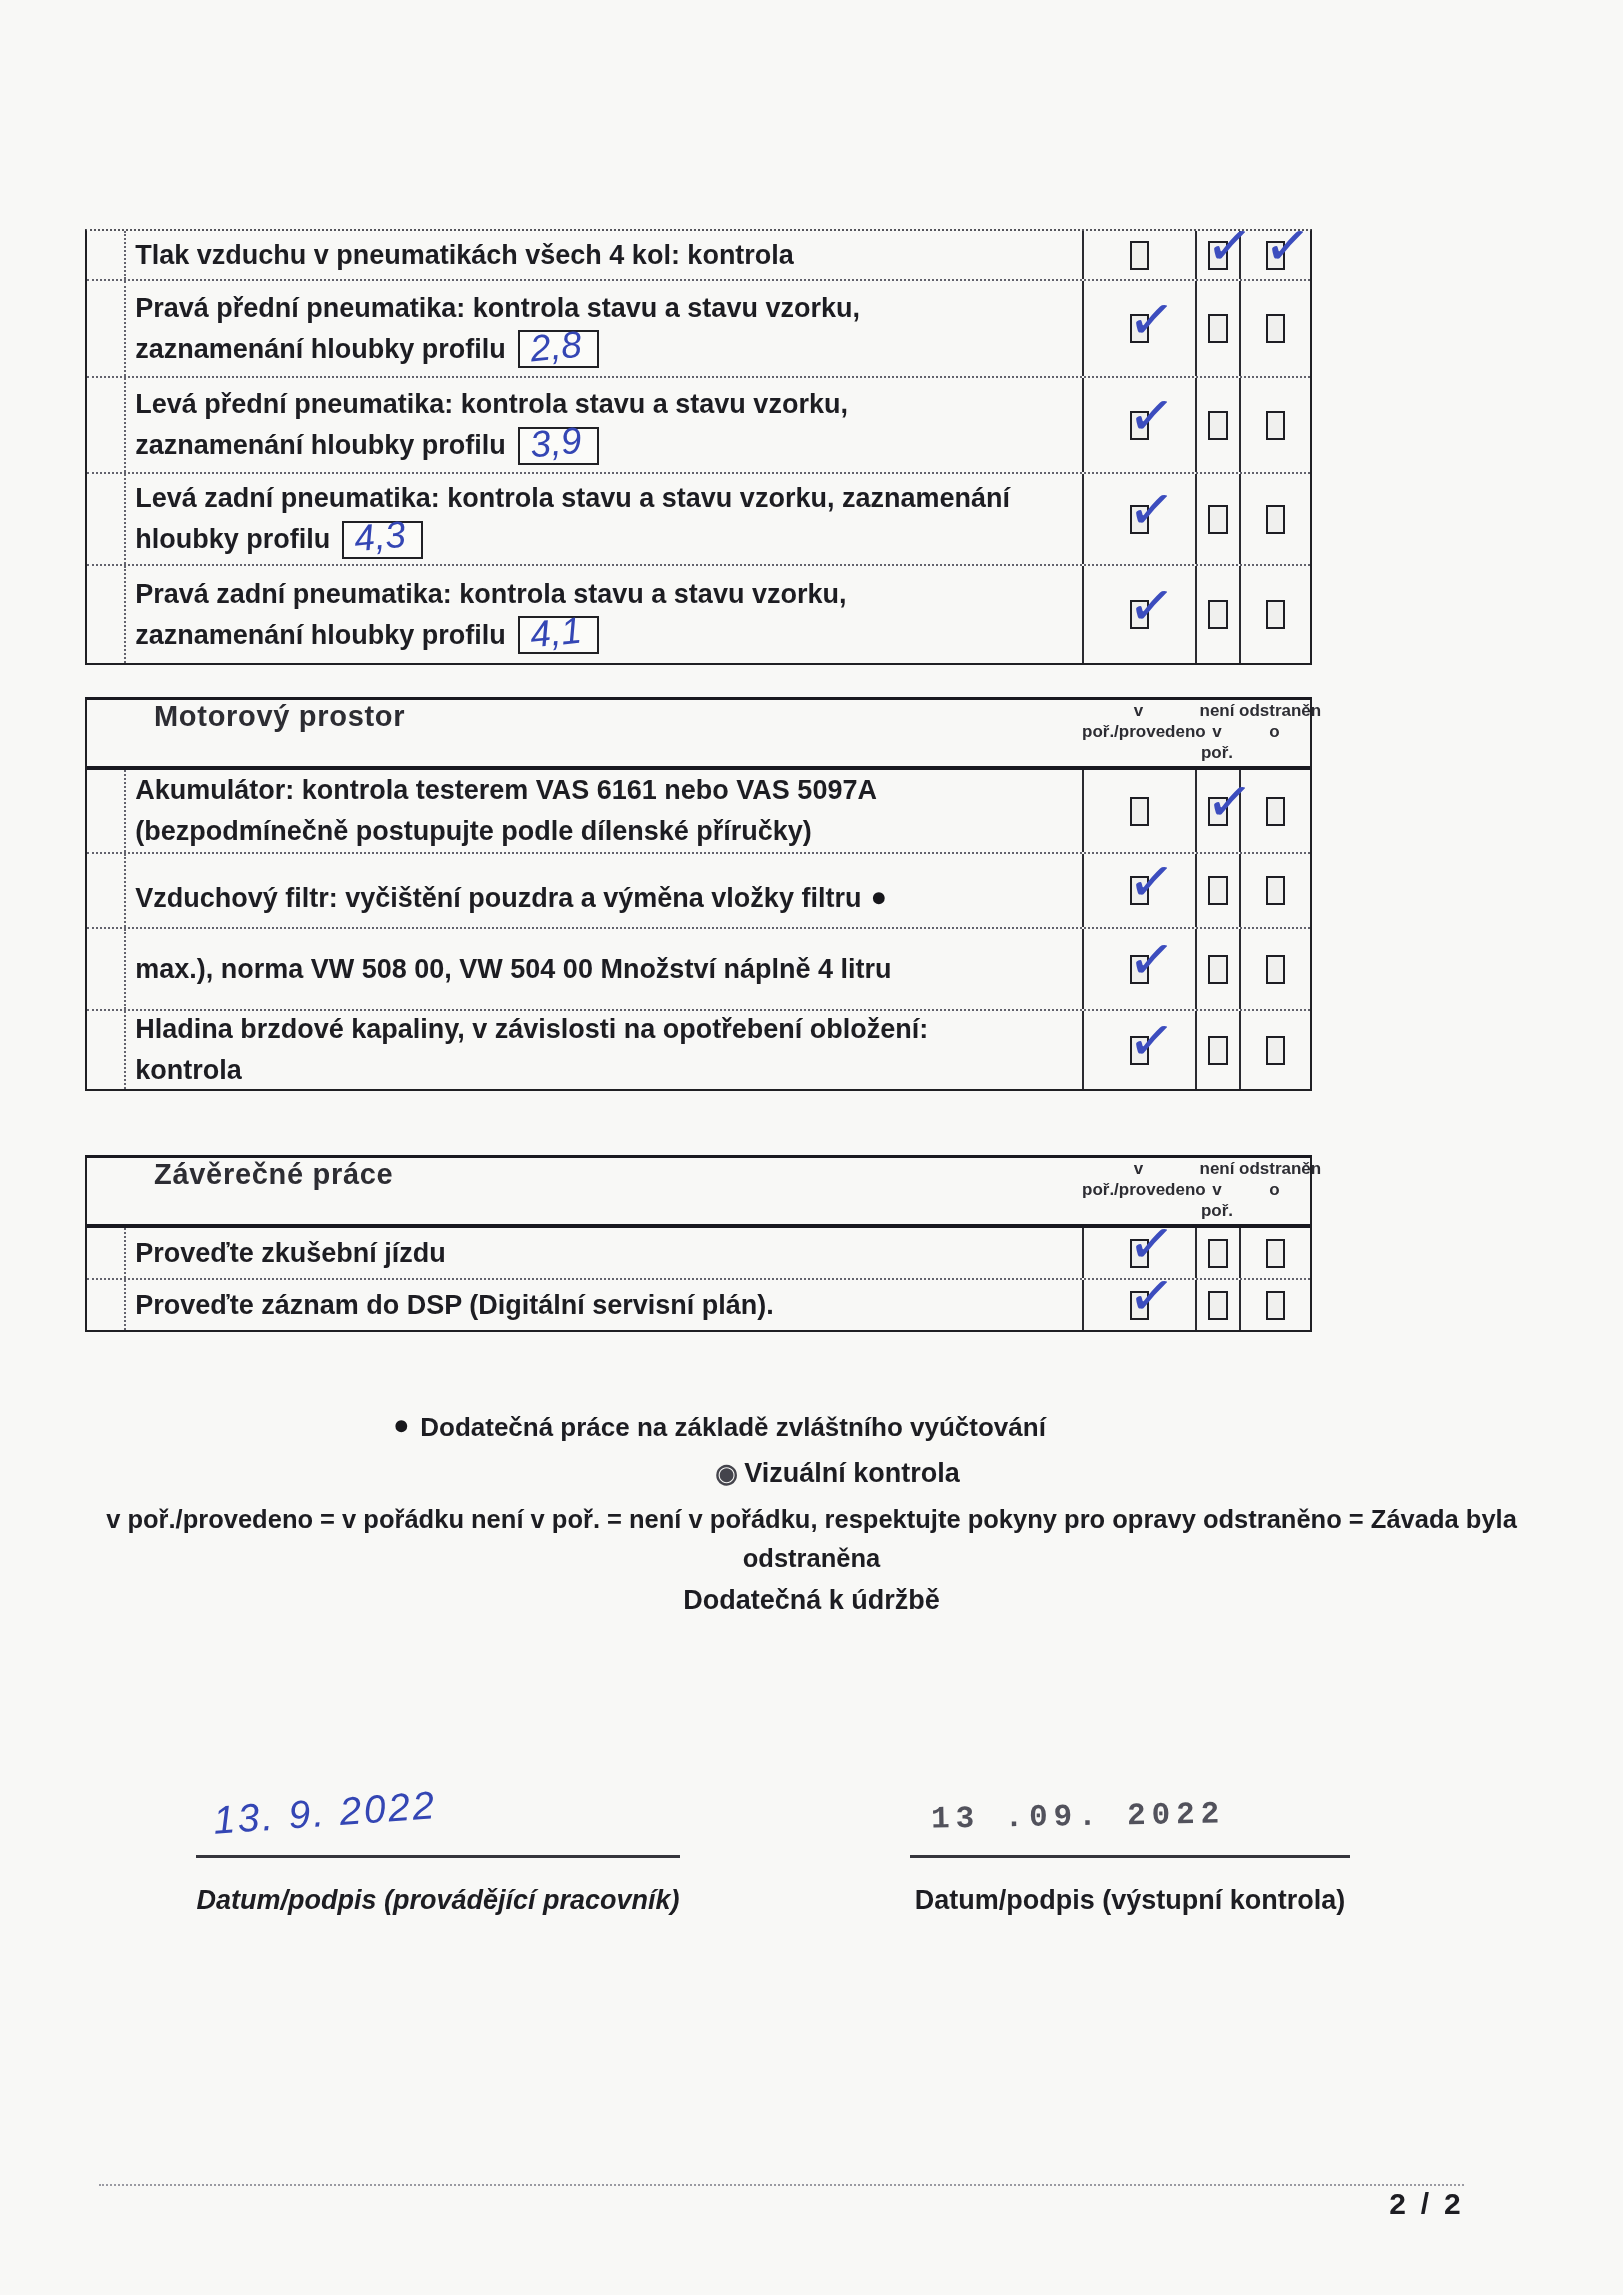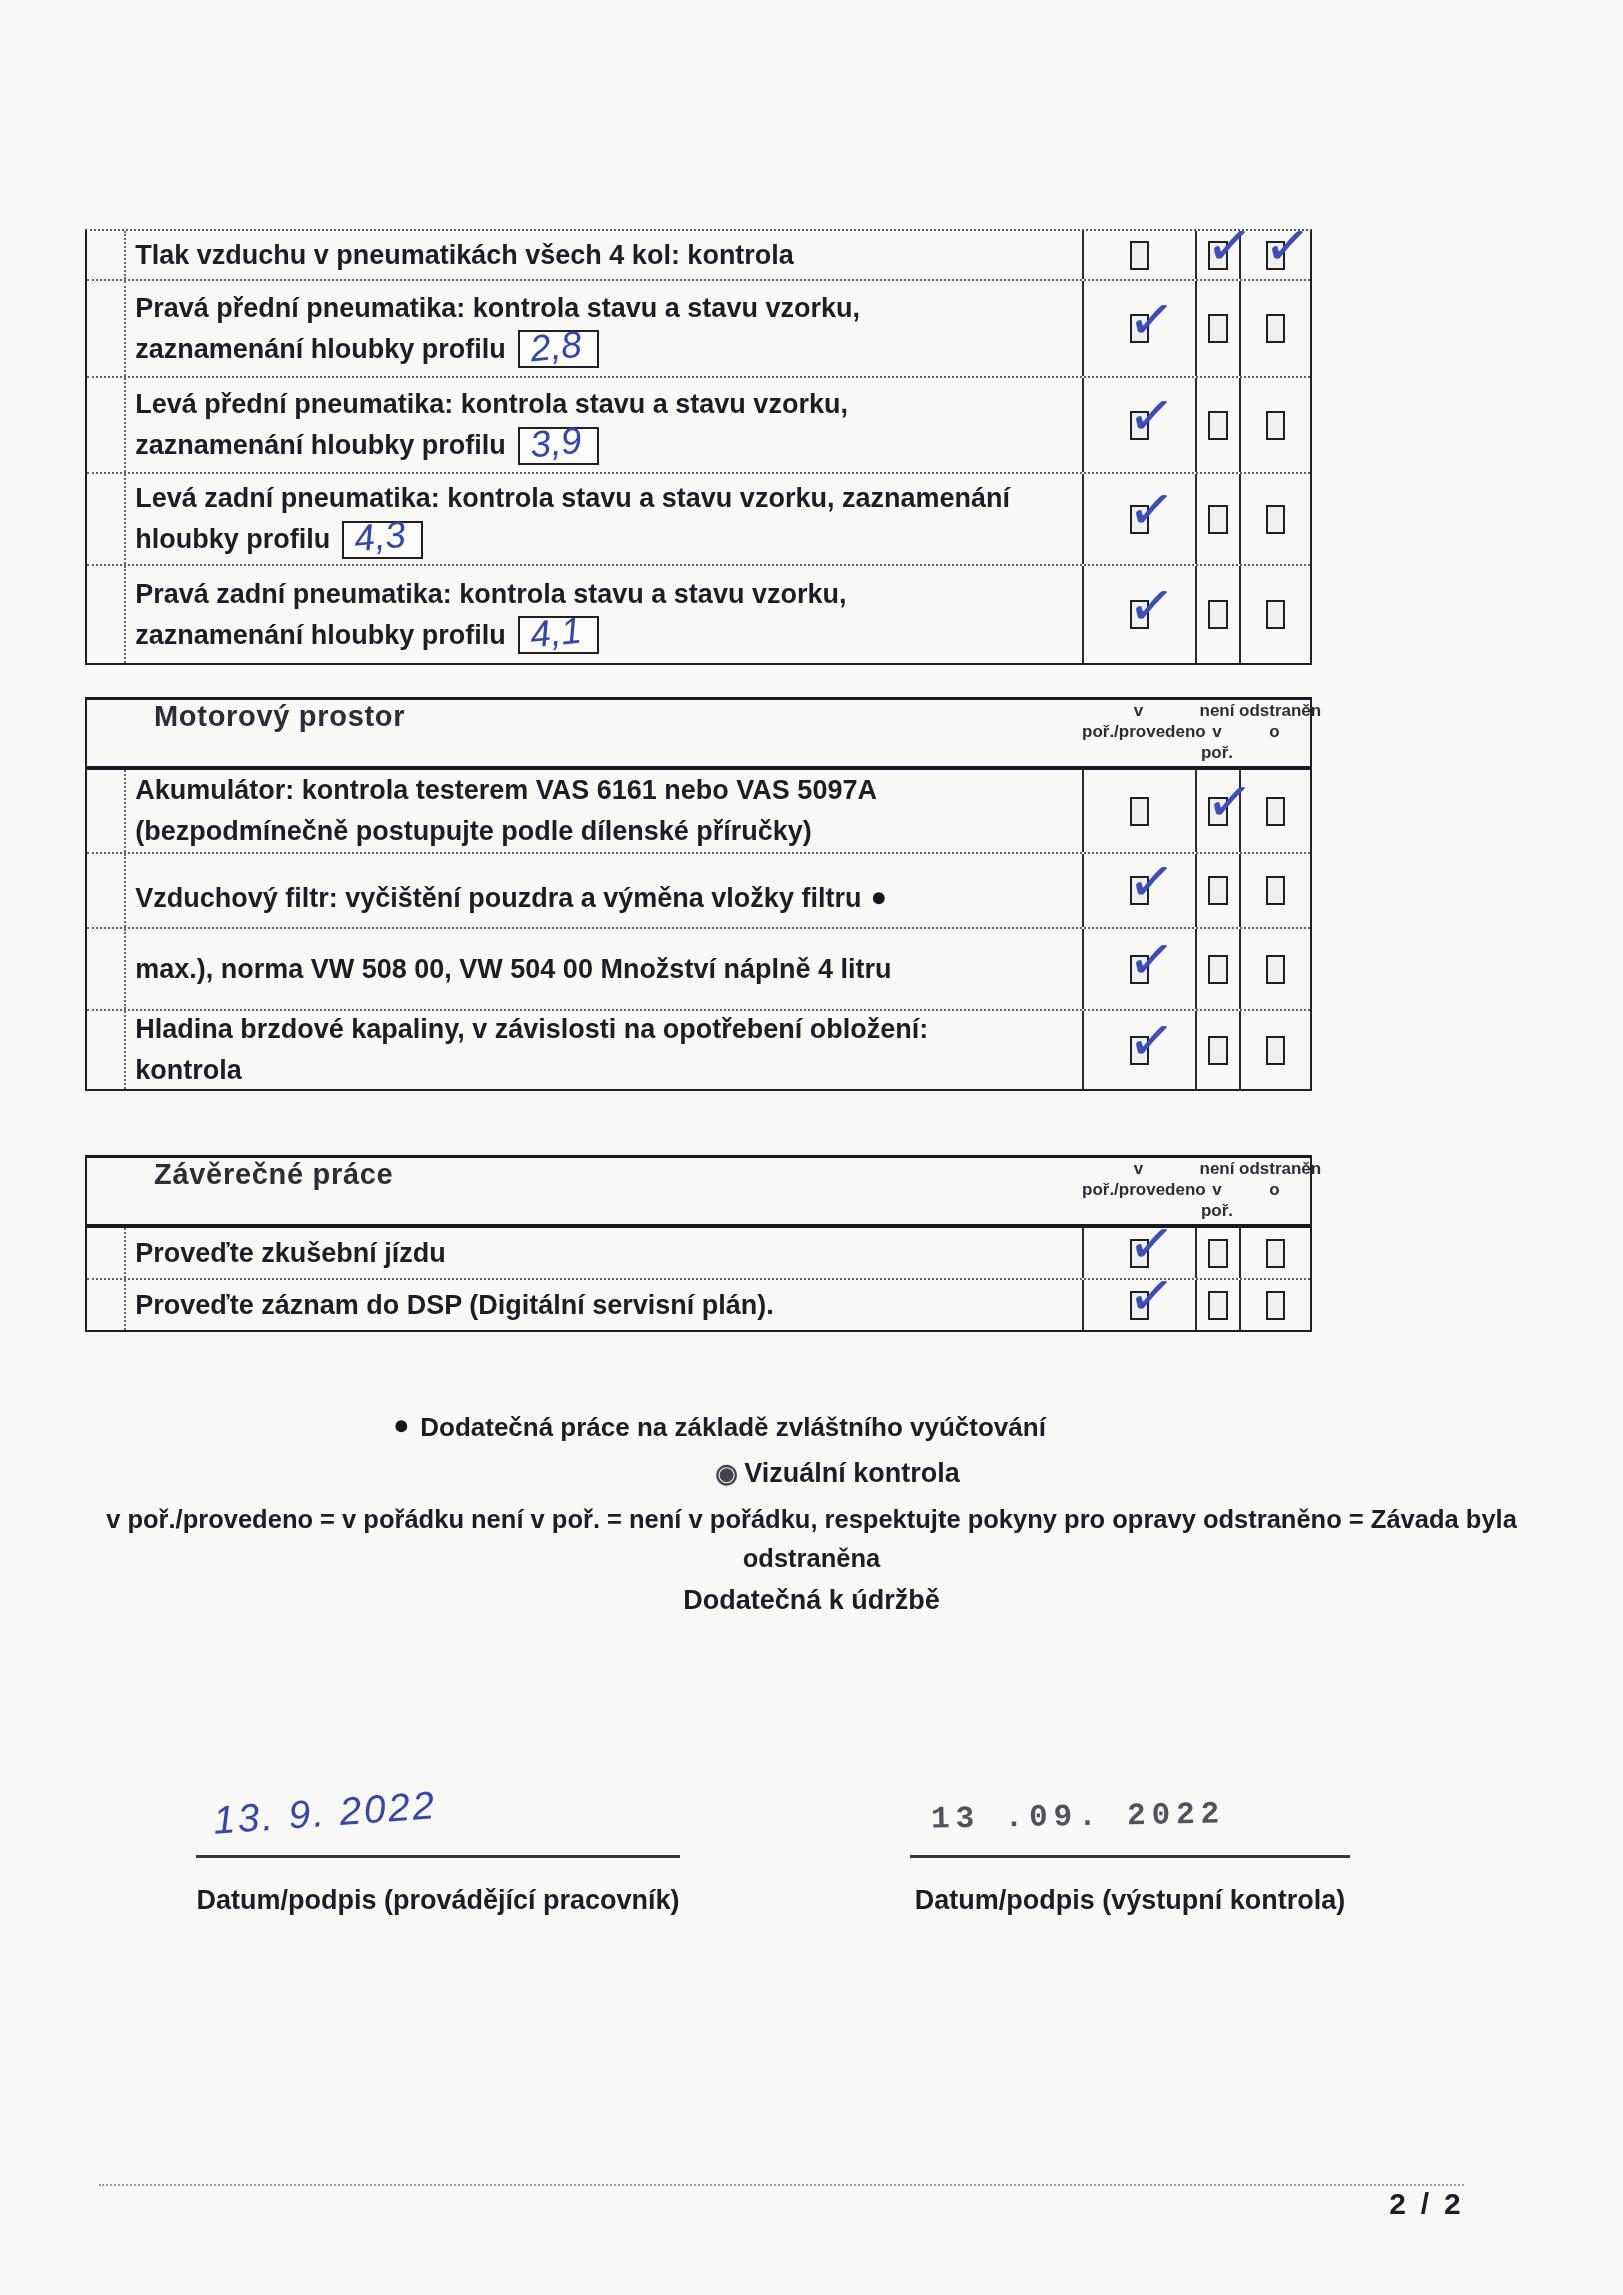--- a/index.html
+++ b/index.html
@@ -41,21 +41,21 @@
   #leg2{top:1458px;transform:translateX(26px);font-size:27px;}
   #leg2 .eye{color:#44444c;font-size:26px;margin-right:6.5px;}
   #leg3{top:1500px;font-size:25.5px;line-height:39px;white-space:pre-line;}
   #leg-note{top:1585px;font-size:27px;}
   #leg1 .dot{margin:0 10.5px 0 0;vertical-align:2px;}
   
   .sig-line{position:absolute;top:1855px;height:2.6px;background:#36363c;}
   #sigl-line{left:196px;width:484px;}
   #sigr-line{left:910px;width:440px;}
   .sig-label{position:absolute;top:1885px;text-align:center;font-size:27px;}
-  #sigl-label{left:196px;width:484px;}
+  #sigl-label{left:196px;width:484px;font-style:italic;}
   #sigr-label{left:910px;width:440px;}
   #sigl-hand{position:absolute;left:213px;top:1791px;font-weight:400;font-style:italic;font-size:39px;
              color:#3446b4;transform:rotate(-4deg);letter-spacing:2.6px;}
   #sigr-stamp{position:absolute;left:931px;top:1799px;font-family:"Liberation Mono",monospace;
               font-weight:700;font-size:31px;color:#52525c;letter-spacing:5.9px;transform:rotate(-1deg);}
   
   #bottom-line{position:absolute;left:99px;top:2184px;width:1365px;border-top:2px dotted #9a9aa2;}
   #page-num{position:absolute;left:1329px;top:2187px;width:135px;text-align:right;font-size:30px;letter-spacing:3.3px;}
 </style>
 </head>

